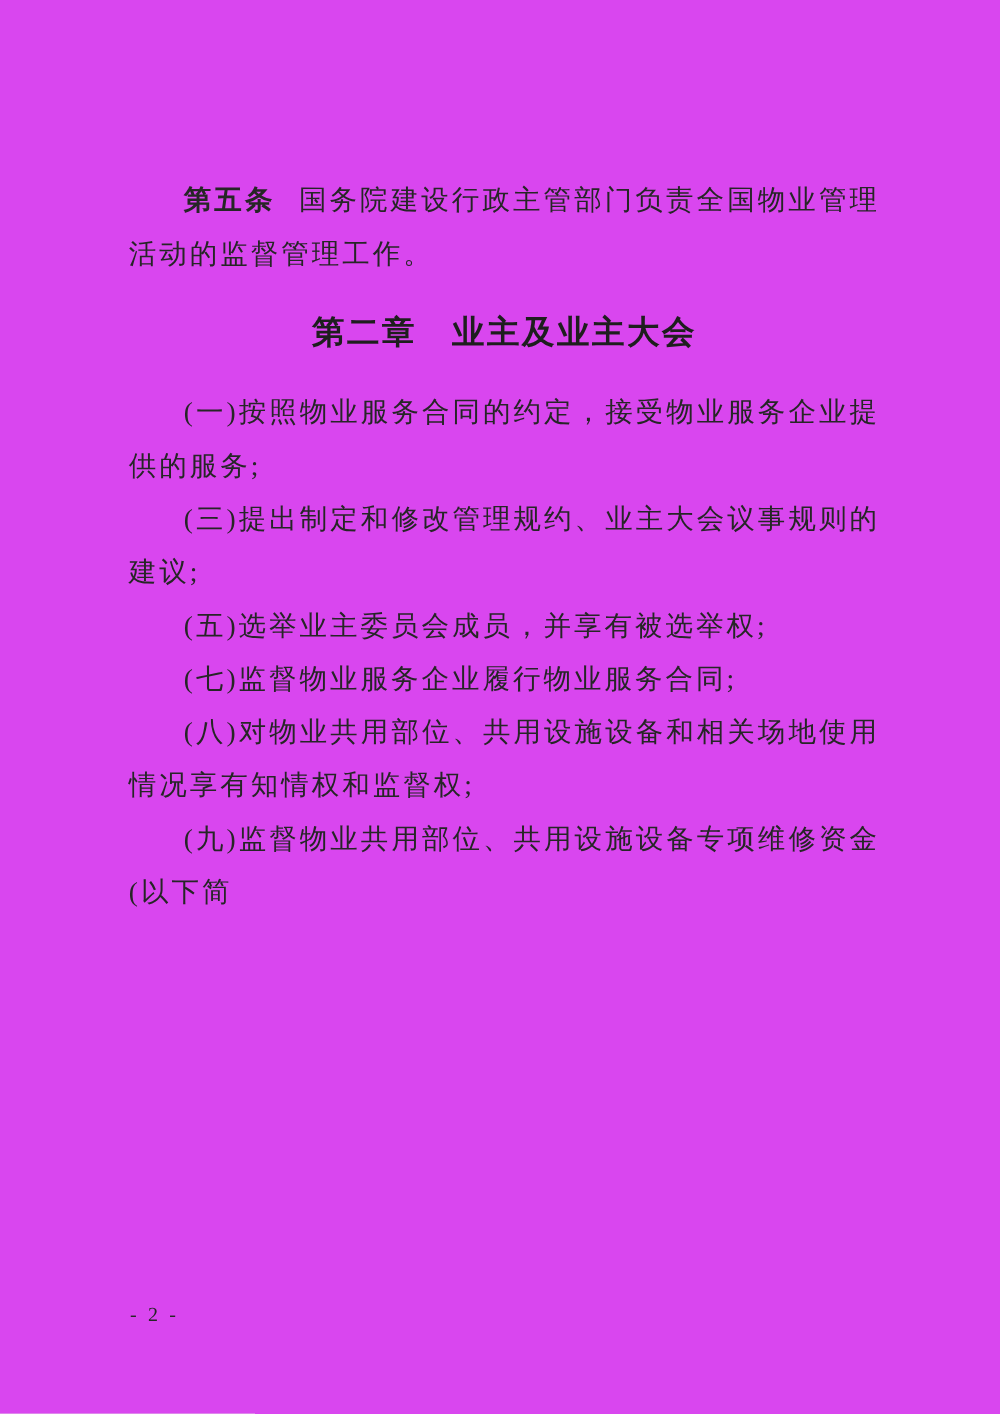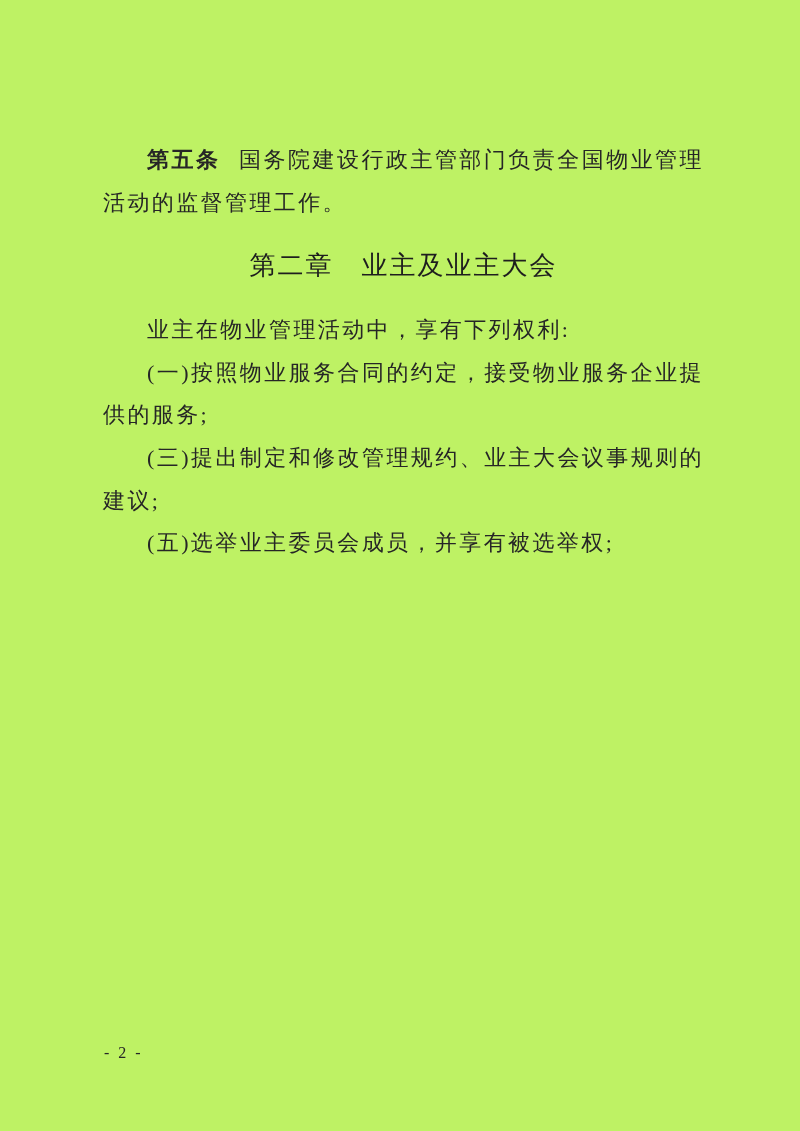--- a/index.html
+++ b/index.html
@@ -2,21 +2,21 @@
 <html><head>
 <meta charset="utf-8">
 <style>
   * { box-sizing: border-box; }
   html, body { margin: 0; padding: 0; background: #e8e8e8; }
   .page {
     position: relative;
     width: 800px;
     height: 1131px;
     margin: 0 auto;
-    background: #bef264;
+    background: #d946ef;
     font-family: "Liberation Serif", serif;
     color: #262626;
     overflow: hidden;
   }
   .content {
     position: absolute;
     left: 103px;
     top: 139px;
     width: 601px;
   }
@@ -32,21 +32,21 @@
   }
   .article-label {
     font-weight: 700;
     margin-right: 0.85em;
     letter-spacing: 2.4px;
   }
   .chapter {
     margin: 16px 0 19px 0;
     font-size: 26px;
     line-height: 50px;
-    font-weight: 400;
+    font-weight: 700;
     font-family: "Liberation Sans", sans-serif;
     text-align: center;
     text-indent: 0;
     letter-spacing: 2px;
     color: #1e1e1e;
   }
   .page-number {
     position: absolute;
     left: 104px;
     top: 1044px;
@@ -56,19 +56,21 @@
     color: #262626;
   }
 </style>
 </head>
 <body>
 
 <div class="page">
   <section class="content">
       <p class="para"><b class="article-label">第五条</b>国务院建设行政主管部门负责全国物业管理活动的监督管理工作。</p>
       <h2 class="chapter">第二章　业主及业主大会</h2>
-      <p class="para">业主在物业管理活动中，享有下列权利:</p>
       <p class="para">(一)按照物业服务合同的约定，接受物业服务企业提供的服务;</p>
       <p class="para">(三)提出制定和修改管理规约、业主大会议事规则的建议;</p>
       <p class="para">(五)选举业主委员会成员，并享有被选举权;</p>
+      <p class="para">(七)监督物业服务企业履行物业服务合同;</p>
+      <p class="para">(八)对物业共用部位、共用设施设备和相关场地使用情况享有知情权和监督权;</p>
+      <p class="para">(九)监督物业共用部位、共用设施设备专项维修资金(以下简</p>
     </section>
   <div class="page-number">- 2 -</div>
 </div>
 
 </body></html>

